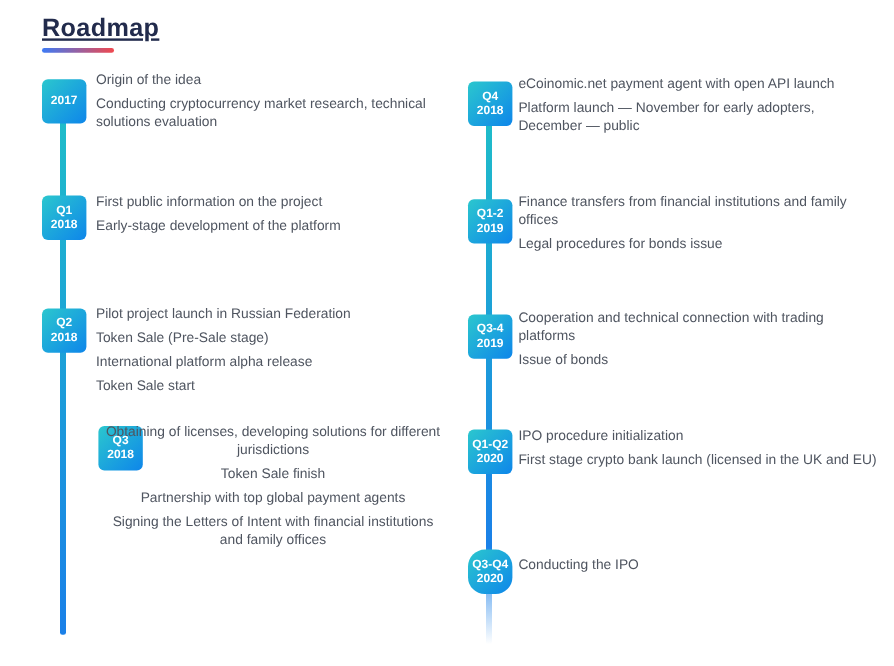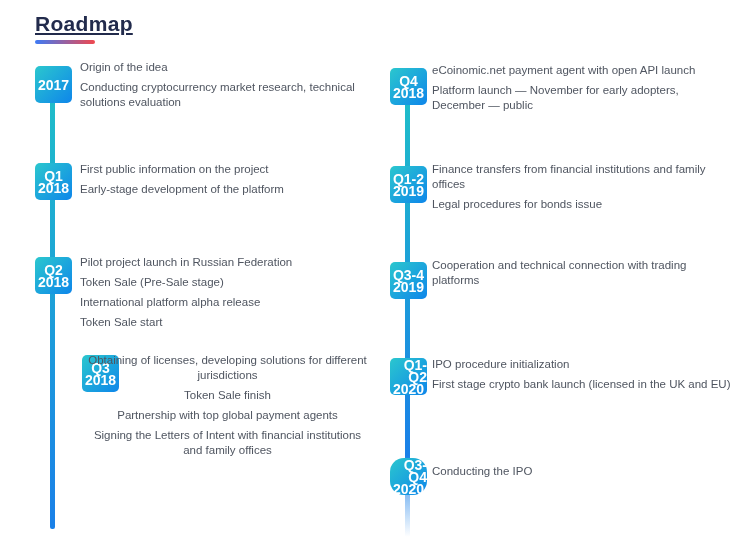--- a/index.html
+++ b/index.html
@@ -10,23 +10,23 @@
   .title {
     position:absolute; left:35px; top:12px;
     font-size:21px; font-weight:bold; color:#222B4C; letter-spacing:0.3px;text-decoration:underline;
   }
   .underline {
     position:absolute; left:35px; top:40px; width:60px; height:4px; border-radius:2px;
   }
   .stem { position:absolute; width:5px; border-radius:2px; }
   .badge {
     position:absolute; width:37px; height:37px; border-radius:5px;
-    color:#ffffff; font-weight:bold; font-size:14px; line-height:12px;
+    color:#ffffff; font-weight:bold; font-size:10px; line-height:12px;
     display:flex; flex-direction:column; align-items:center; justify-content:center;
-    text-align:right; box-sizing:border-box;
+    text-align:left; box-sizing:border-box;
   }
   .items { position:absolute; color:#4F5560; font-size:11.5px; line-height:15px; }
   .item { margin:0 0 5px 0; white-space:pre-line; }
   .item:last-child { margin-bottom:0; }
 </style>
 </head>
 <body>
 
 <div class="canvas">
   <div class="title" style="color: rgb(34, 43, 76);">Roadmap</div>
@@ -90,20 +90,21 @@
 offices</div>
         <div class="item">Legal procedures for bonds issue</div>
       </div>
       <div class="badge" style="left: 390px; top: 262px; background: linear-gradient(135deg, rgb(43, 199, 206), rgb(14, 134, 234));">
         <span>Q3-4</span>
         <span>2019</span>
       </div>
       <div class="items" style="left: 432px; top: 258px; width: 302px; color: rgb(79, 85, 96);">
         <div class="item">Cooperation and technical connection with trading
 platforms</div>
+        <div class="item">Issue of bonds</div>
       </div>
       <div class="badge" style="left: 390px; top: 358px; background: linear-gradient(135deg, rgb(43, 199, 206), rgb(14, 134, 234));">
         <span>Q1-Q2</span>
         <span>2020</span>
       </div>
       <div class="items" style="left: 432px; top: 357px; width: 302px; color: rgb(79, 85, 96);">
         <div class="item">IPO procedure initialization</div>
         <div class="item">First stage crypto bank launch (licensed in the UK and EU)</div>
       </div>
       <div class="badge" style="left: 390px; top: 458px; background: linear-gradient(135deg, rgb(43, 199, 206), rgb(14, 134, 234)); border-radius: 14px;">

